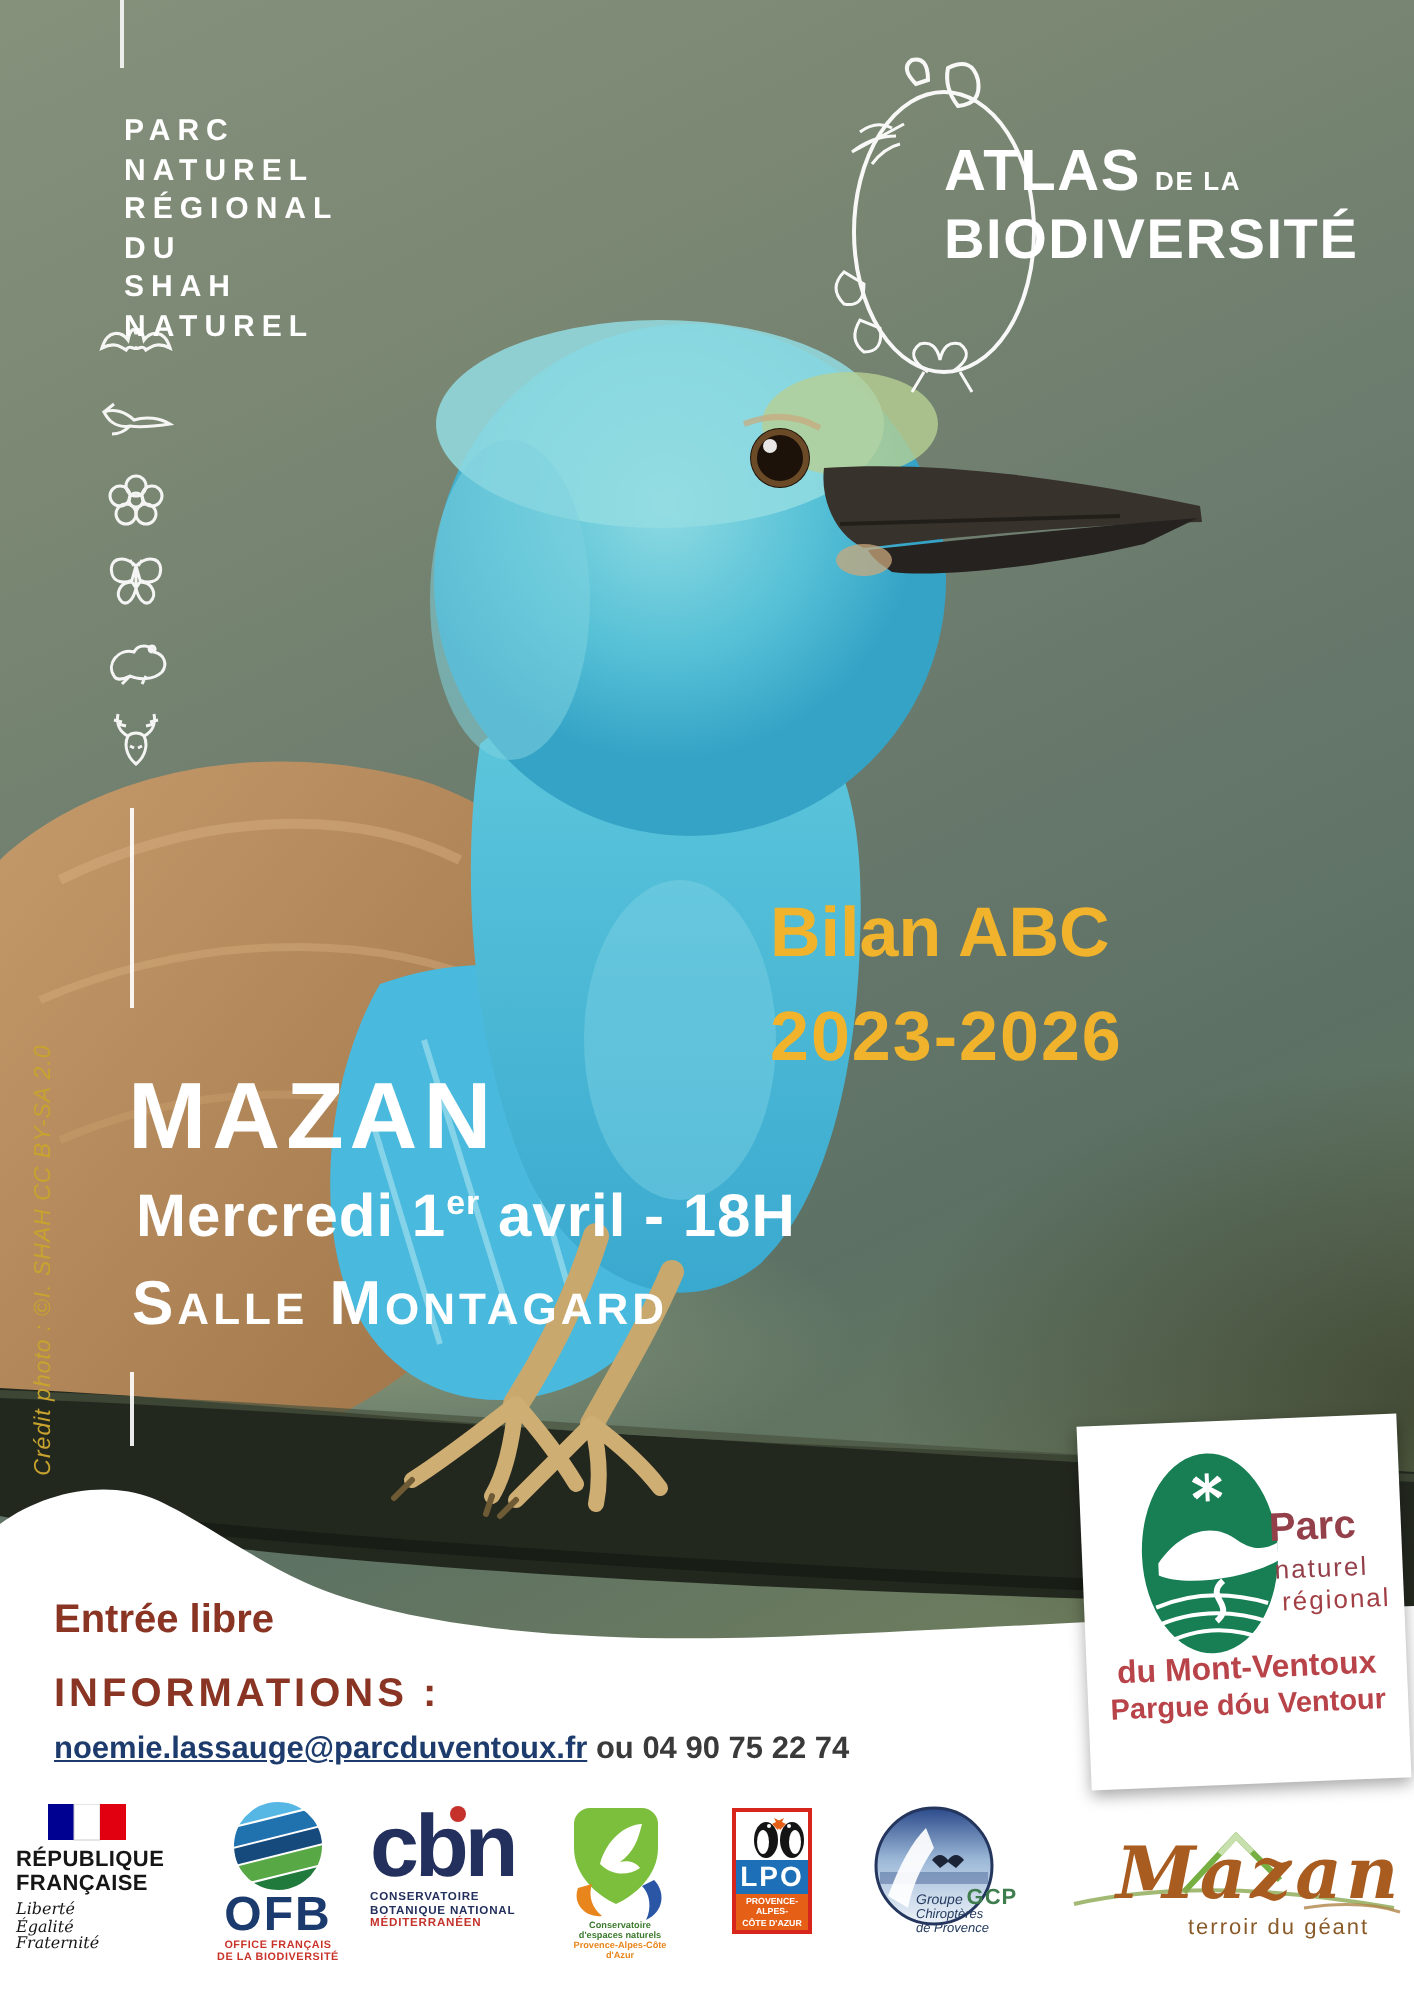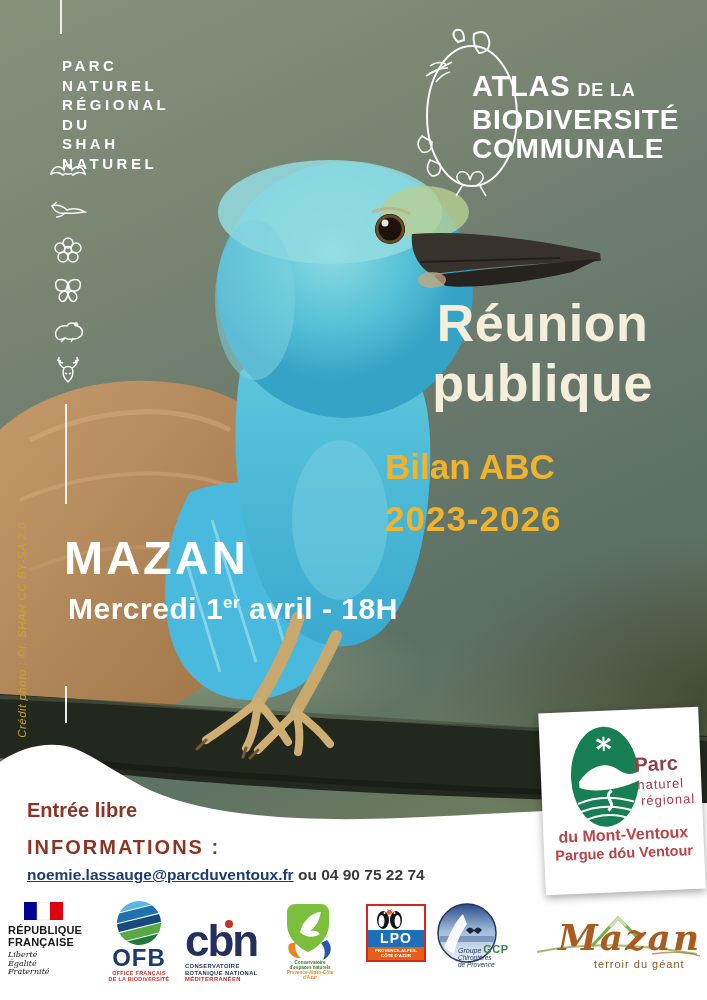--- a/index.html
+++ b/index.html
@@ -16,21 +16,21 @@
   
   .top-tick{left:60px;top:0;width:2px;height:34px;background:rgba(255,255,255,.85);}
   .pnr-wordmark{left:62px;top:56px;color:#fff;font-weight:700;font-size:15px;
     line-height:19.5px;letter-spacing:3.5px;}
   .pnr-wordmark span{display:block;}
 
   
   .abc-wreath{left:412px;top:24px;}
   .abc-text{left:472px;top:72px;color:#fff;font-weight:800;letter-spacing:.8px;line-height:29px;white-space:nowrap;}
   .abc-text .l1-main{font-size:29px;}
-  .abc-text .l1-small{font-size:18px;font-weight:700;margin-left:7px;}
+  .abc-text .l1-small{font-size:13px;font-weight:700;margin-left:7px;}
   .abc-text .l2,.abc-text .l3{font-size:28px;display:block;}
 
   
   .species-col{left:48px;top:154px;display:flex;flex-direction:column;gap:6px;}
   .species-col .sp{width:40px;height:34px;display:flex;align-items:center;justify-content:center;}
 
   
   .reunion{left:385px;top:293px;width:315px;text-align:center;color:#f4eeda;
     font-size:52px;font-weight:800;line-height:60px;letter-spacing:.5px;}
   .bilan{left:385px;top:447px;width:315px;text-align:left;color:#f1b32b;font-size:35px;font-weight:800;}
@@ -65,29 +65,29 @@
   .contact a{color:#1d3c6d;text-decoration:underline;}
 
   
   .lg{position:absolute;}
   .logo-rf{left:8px;top:902px;width:105px;color:#161616;}
   .logo-rf .nm{font-size:11px;font-weight:800;line-height:11.5px;margin-top:3px;letter-spacing:.2px;}
   .logo-rf .motto{font-family:"DejaVu Serif",serif;font-style:italic;font-size:8px;line-height:8.5px;margin-top:3px;}
   .logo-ofb{left:106px;top:900px;width:66px;text-align:center;}
   .logo-ofb .ac{color:#1b3a6d;font-size:24px;font-weight:800;letter-spacing:1px;line-height:24px;}
   .logo-ofb .st{color:#c9342a;font-size:5.4px;font-weight:700;line-height:6px;letter-spacing:.3px;}
-  .logo-cbn{left:185px;top:902px;width:95px;margin-top:17px;}
+  .logo-cbn{left:185px;top:902px;width:95px;}
   .logo-cbn .ac{position:relative;color:#232f5c;font-size:44px;font-weight:800;line-height:44px;letter-spacing:-2px;}
   .logo-cbn .dot{position:absolute;left:40px;top:1px;width:8px;height:8px;border-radius:50%;background:#c4322b;}
   .logo-cbn .s1,.logo-cbn .s2{color:#232f5c;font-size:5.8px;font-weight:700;line-height:6.6px;letter-spacing:.4px;}
   .logo-cbn .s3{color:#c4322b;font-size:5.8px;font-weight:700;line-height:6.6px;letter-spacing:.4px;}
   .logo-cen{left:281px;top:902px;width:58px;text-align:center;}
   .logo-cen .s1,.logo-cen .s2{color:#3c7a2e;font-size:4.6px;font-weight:700;line-height:5px;}
   .logo-cen .s3{color:#e8861d;font-size:4.6px;font-weight:700;line-height:5px;}
-  .logo-lpo{left:366px;top:904px;width:60px;border:2px solid #d9261c;background:#fff;box-sizing:border-box;}
+  .logo-lpo{left:366px;top:904px;width:40px;border:2px solid #d9261c;background:#fff;box-sizing:border-box;}
   .logo-lpo .blue{background:#1d70b7;color:#fff;text-align:center;font-size:14px;font-weight:800;line-height:17px;letter-spacing:1px;}
   .logo-lpo .orange{background:#e55f17;color:#fff;text-align:center;font-size:4.4px;font-weight:700;line-height:5.4px;padding:1px 0;}
   .logo-gcp{left:436px;top:902px;width:80px;}
   .logo-gcp .txt{position:absolute;left:22px;top:44px;color:#233a5e;line-height:7px;}
   .logo-gcp .g1{font-style:italic;font-size:7px;}
   .logo-gcp .g1 b{font-size:11px;font-style:normal;color:#3f7d4e;letter-spacing:.5px;}
   .logo-gcp .g2,.logo-gcp .g3{font-style:italic;font-size:6.5px;}
   .logo-mazan{left:532px;top:908px;width:170px;height:70px;}
   .logo-mazan .name{position:absolute;left:26px;top:8px;color:#a85c20;
     font-family:"DejaVu Serif",serif;font-style:italic;font-size:36px;font-weight:700;letter-spacing:2px;}
@@ -182,21 +182,20 @@
       <path d="M46,18 q-8,-8 -2,-12 q8,-2 8,10 Z"></path>
       <path d="M14,52 L40,38 M18,42 q8,-6 16,-2 M14,52 q10,-8 22,-8 M24,58 q6,-8 14,-10" stroke-width="1.5"></path>
       <path d="M10,112 q-8,8 0,16 q10,2 10,-10 Z" stroke-width="1.5"></path>
       <path d="M18,136 q-6,10 2,16 q10,0 8,-12 Z" stroke-width="1.5"></path>
       <path d="M52,162 q-12,-8 -4,-14 q8,-2 10,8 q2,-10 10,-8 q8,6 -4,14 M50,162 l-6,10 M68,162 l6,10" stroke-width="1.5"></path>
     </g>
   </svg>
   <div class="abs abc-text">
     <span class="l1-main">ATLAS</span><span class="l1-small">DE LA</span>
     <span class="l2">BIODIVERSITÉ</span>
-    <span class="l3">COMMUNALE</span>
   </div>
 
   <div class="abs species-col">
     <div class="sp">
       <svg width="38" height="26" viewBox="0 0 38 26">
           <path d="M2,16 C5,6 12,8 15,12 C16,7 18,5 19,9 C20,5 22,7 23,12 C26,8 33,6 36,16 C30,13 27,15 24,17 C22,14 20,17 19,16 C18,17 16,14 14,17 C11,15 8,13 2,16 Z" stroke="#fff" stroke-width="1.6" fill="none" opacity=".92"></path>
         </svg>
     </div>
     <div class="sp">
       <svg width="38" height="26" viewBox="0 0 38 26">
@@ -231,32 +230,29 @@
       <svg width="34" height="34" viewBox="0 0 34 34">
           <g stroke="#fff" stroke-width="1.5" fill="none" opacity=".92">
             <path d="M13,14 C9,12 7,8 8,3 M8,8 L12,9 M6,6 L10,7"></path>
             <path d="M21,14 C25,12 27,8 26,3 M26,8 L22,9 M28,6 L24,7"></path>
             <path d="M13,14 C11,18 12,24 17,28 C22,24 23,18 21,14 C19,12 15,12 13,14 Z M14,19 l2,1 M20,19 l-2,1"></path>
           </g>
         </svg>
     </div>
   </div>
 
-  <div class="abs reunion">
-    <span>Réunion</span><br>
-    <span>publique</span>
-  </div>
   <div class="abs bilan">Bilan ABC</div>
   <div class="abs dates">2023-2026</div>
 
   <div class="abs tick-above"></div>
   <div class="abs city">MAZAN</div>
   <div class="abs date-line">
     <span>Mercredi 1</span><sup>er</sup><span> avril - 18H</span>
   </div>
+  <div class="abs venue">Salle Montagard</div>
   <div class="abs tick-below"></div>
 
   <div class="abs credit">Crédit photo : ©I. SHAH CC BY-SA 2.0</div>
 
   <div class="abs parc-card">
     <svg class="oval" width="130" height="118" viewBox="0 0 130 118">
       <ellipse cx="42" cy="58" rx="34" ry="50" fill="#187f55"></ellipse>
       <g stroke="#fff" stroke-width="2" fill="none">
         <path d="M42,18 v14 M35,21 l14,8 M49,21 l-14,8 M36,30 l12,-10 M48,30 l-12,-10"></path>
       </g>

